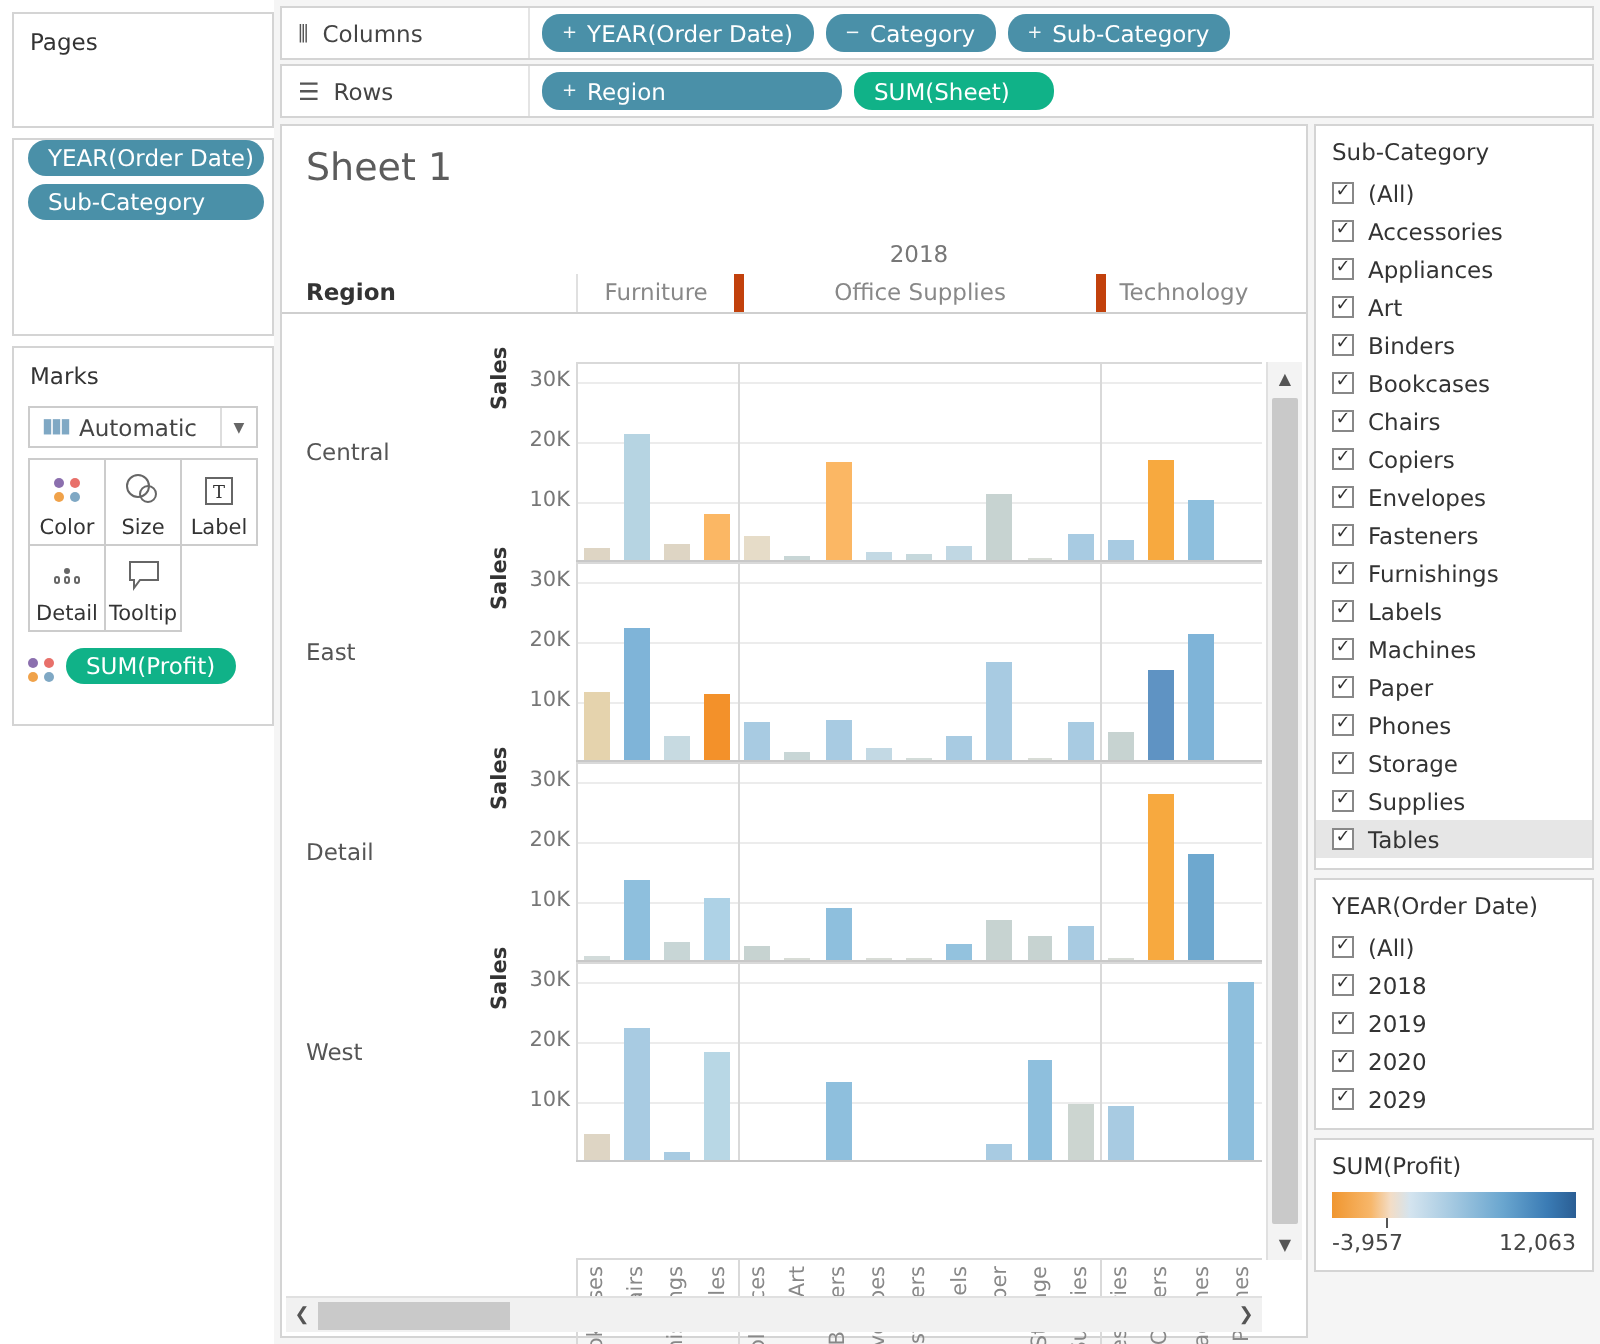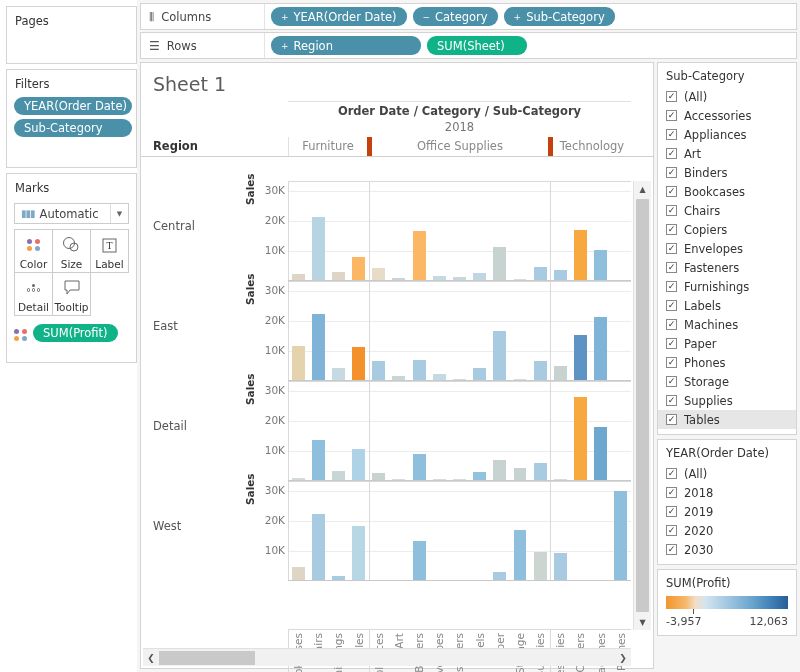--- a/index.html
+++ b/index.html
@@ -185,21 +185,20 @@
 
 <div id="app">
 
   <div class="left-col">
 
     <div class="card" id="pages-card">
       <div class="card-title">Pages</div>
     </div>
 
     <div class="card" id="filters-card">
-      <div class="card-title">Filters</div>
       <div class="filters-list">
         <div class="pill">
           <span>YEAR(Order Date)</span>
         </div>
         <div class="pill">
           <span>Sub-Category</span>
         </div>
       </div>
     </div>
 
@@ -316,21 +315,20 @@
       <span class="pill green" style="min-width:100px;">
         <span>SUM(Sheet)</span>
       </span>
     </div>
   </div>
 
   <div id="viz">
     <div id="sheet-title">Sheet 1</div>
 
     <div class="colhdr-wrap">
-      <div class="colhdr-title">Order Date / Category / Sub-Category</div>
       <div class="colhdr-year">2018</div>
       <div class="region-word">Region</div>
       <div class="colhdr-cats" id="cat-headers">
           <div style="flex: 4 1 0%; border-left: 1px solid rgb(224, 224, 224);">Furniture</div>
           <div style="flex: 9 1 0%;">Office Supplies</div>
           <div style="flex: 4 1 0%;">Technology</div>
         </div>
       <div class="hdr-rule"></div>
     </div>
 
@@ -766,21 +764,21 @@
           <div class="legend-item">
             <span class="cb">✓</span>
             <span>2019</span>
           </div>
           <div class="legend-item">
             <span class="cb">✓</span>
             <span>2020</span>
           </div>
           <div class="legend-item">
             <span class="cb">✓</span>
-            <span>2030</span>
+            <span>2029</span>
           </div>
         </div>
     </div>
 
     <div class="legend-card">
       <div class="legend-title">SUM(Profit)</div>
       <div class="grad-wrap">
         <div class="grad-bar"></div>
         <div class="grad-tick"></div>
         <div class="grad-labels">

